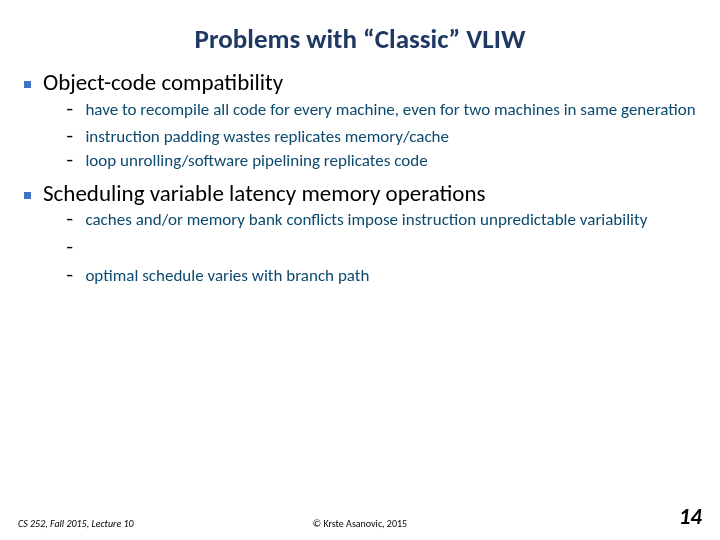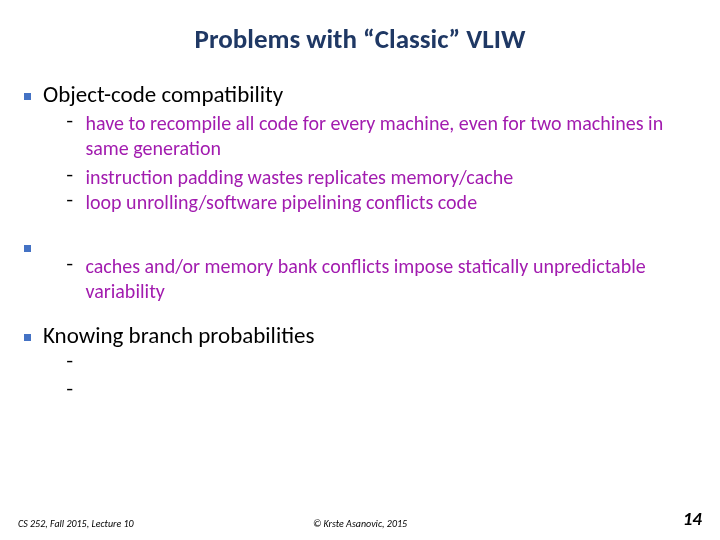--- a/index.html
+++ b/index.html
@@ -26,21 +26,21 @@
     color: #1F3864;
     padding-top: 22px;
     padding-bottom: 8px;
   }
   .content {
     padding: 0 24px 0 24px;
   }
   .top-item {
     display: flex;
     align-items: flex-start;
-    margin-top: 18px;
+    margin-top: 6px;
   }
   .top-bullet {
     width: 7px;
     height: 7px;
     background: #4472C4;
     margin-top: 12px;
     margin-right: 12px;
     flex-shrink: 0;
   }
   .top-text {
@@ -57,52 +57,51 @@
     margin-top: 0px;
   }
   .sub-dash {
     font-size: 19px;
     line-height: 1.25;
     margin-right: 10px;
     flex-shrink: 0;
     font-family: "Courier New", monospace;
   }
   .sub-text {
-    font-size: 20px;
+    font-size: 17px;
     line-height: 1.25;
-    color: #a21caf;
+    color: #0c4a6e;
   }
   .footer {
     position: absolute;
     bottom: 10px;
     left: 0;
     width: 720px;
     box-sizing: border-box;
     padding: 0 18px;
     display: flex;
     justify-content: space-between;
     align-items: flex-end;
     font-size: 10px;
     color: #000;
   }
   .footer .center {
     position: absolute;
     left: 0;
     width: 720px;
     text-align: center;
     font-size: 10px;
-    font-style: italic;
   }
   .footer .left, .footer .right {
     position: relative;
     z-index: 2;
     font-style: italic;
   }
   .footer .right {
-    font-size: 19px;
+    font-size: 23px;
     font-weight: 700;
   }
 </style>
 </head>
 <body>
 
 <div class="slide">
 
   <div class="title">Problems with “Classic” VLIW</div>
 
@@ -119,47 +118,45 @@
       </div>
     </div>
 
     <div class="sub-list">
       <div class="sub-item">
         <div class="sub-dash">-</div>
         <div class="sub-text">instruction padding wastes replicates memory/cache</div>
       </div>
       <div class="sub-item">
         <div class="sub-dash">-</div>
-        <div class="sub-text">loop unrolling/software pipelining conflicts code</div>
+        <div class="sub-text">loop unrolling/software pipelining replicates code</div>
       </div>
     </div>
 
     <div class="top-item">
       <div class="top-bullet"></div>
+      <div class="top-text">Scheduling variable latency memory operations</div>
     </div>
     <div class="sub-list">
       <div class="sub-item">
         <div class="sub-dash">-</div>
-        <div class="sub-text">caches and/or memory bank conflicts impose statically unpredictable variability</div>
+        <div class="sub-text">caches and/or memory bank conflicts impose instruction unpredictable variability</div>
       </div>
     </div>
 
-    <div class="top-item">
-      <div class="top-bullet"></div>
-      <div class="top-text">Knowing branch probabilities</div>
-    </div>
     <div class="sub-list">
       <div class="sub-item">
         <div class="sub-dash">-</div>
       </div>
     </div>
 
     <div class="sub-list">
       <div class="sub-item">
         <div class="sub-dash">-</div>
+        <div class="sub-text">optimal schedule varies with branch path</div>
       </div>
     </div>
 
   </div>
 
   <div class="footer">
     <div class="center">© Krste Asanovic, 2015</div>
     <div class="left">CS 252, Fall 2015, Lecture 10</div>
     <div class="right">14</div>
   </div>

